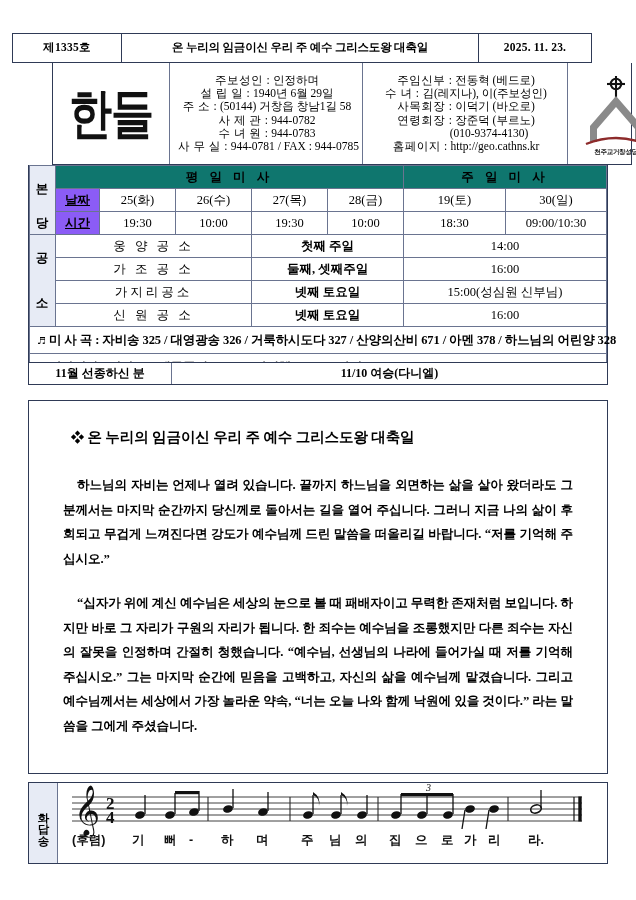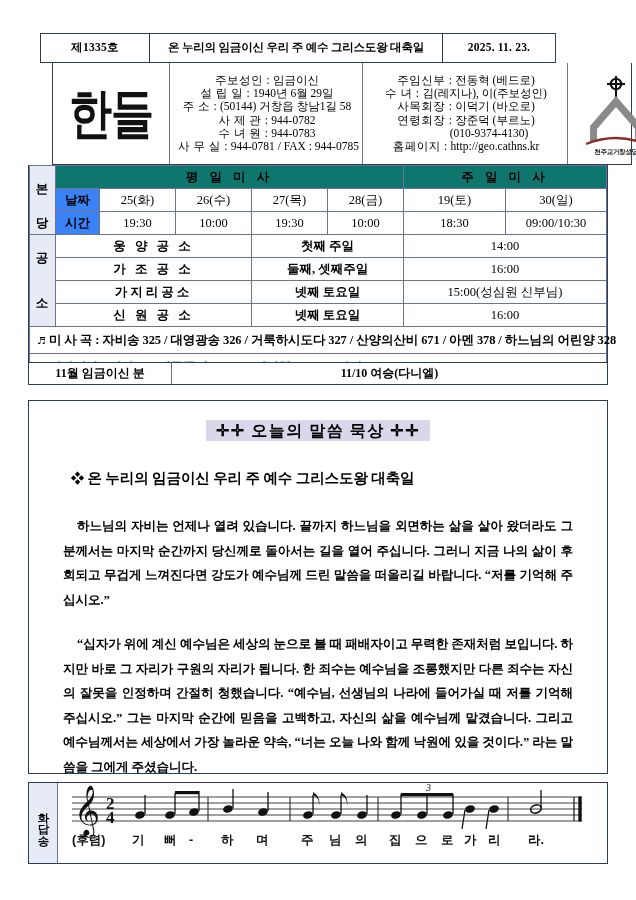--- a/index.html
+++ b/index.html
@@ -42,21 +42,21 @@
     font-size: 11.5px;
     line-height: 1.15;
     color: #000;
   }
   .noL { border-left: none !important; }
   .noR { border-right: none !important; }
   .noT { border-top: none !important; }
   .noB { border-bottom: none !important; }
 
   
-  #masthead { left: 40px; top: 33px; width: 516px; height: 30px; }
+  #masthead { left: 12px; top: 33px; width: 580px; height: 30px; }
   #masthead .tbl td { border: none; }
   #masthead .tbl { height: 100%; }
   .mh-issue {
     width: 108px;
     font-weight: bold;
     font-size: 15px;
     letter-spacing: 0.3px;
     border-right: 1.3px solid #2f3a56 !important;
   }
   .mh-title {
@@ -131,24 +131,25 @@
   }
   .sec-head {
     font-weight: bold;
     background: #0f766e;
     letter-spacing: 4px;
     font-size: 12.5px;
   }
   .rowlbl {
     width: 44px;
     font-weight: bold;
-    background: #3b82f6;
+    background: #8b5cf6;
     font-size: 12.5px;
-  }
-  .gongso-name { font-weight: bold; letter-spacing: 3px; border-radius: 11px; }
+    text-decoration: underline;
+  }
+  .gongso-name { font-weight: normal; letter-spacing: 3px; border-radius: 11px; }
   .gongso-when { font-weight: bold; }
   .gongso-time { }
 
   
   .wide-row td {
     text-align: left !important;
     padding: 2px 0 2px 7px !important;
     font-size: 10.8px;
     font-weight: bold;
     white-space: nowrap;
@@ -230,21 +231,21 @@
 
   <div class="frame" id="info">
     <table class="tbl">
       <tbody>
           <tr>
         <td class="info-logo">
           <span class="logo-word">한들</span>
         </td>
 
         <td class="info-col left">
-          <div><span class="lbl-sp">주보성인 :</span> <span>임금이신</span></div>
+          <div><span class="lbl-sp">주보성인 :</span> <span>인정하며</span></div>
           <div><span class="lbl-sp">설 립 일 :</span> <span>1940년 6월 29일</span></div>
           <div><span class="lbl-sp">주    소 :</span> <span>(50144) 거창읍 창남1길 58</span></div>
           <div><span class="lbl-sp">사 제 관 :</span> <span>944-0782</span></div>
           <div><span class="lbl-sp">수 녀 원 :</span> <span>944-0783</span></div>
           <div><span class="lbl-sp">사 무 실 :</span> <span>944-0781 / FAX : 944-0785</span></div>
         </td>
 
         <td class="info-col right">
           <div><span class="lbl-sp">주임신부 :</span> <span>전동혁 (베드로)</span></div>
           <div><span class="lbl-sp">수    녀 :</span> <span>김(레지나), 이(주보성인)</span></div>
@@ -356,31 +357,28 @@
         </td>
       </tr>
     </tbody>
       </table>
   </div>
 
   <div class="frame" id="deceased">
     <table class="tbl">
       <tbody>
           <tr>
-        <td class="dec-lbl noT noL noB">11월 임금이신 분</td>
+        <td class="dec-lbl noT noL noB">11월 선종하신 분</td>
         <td class="noT noR noB">11/10 여승(다니엘)</td>
       </tr>
     </tbody>
       </table>
   </div>
 
   <div class="frame" id="meditation">
-    <div class="med-title">
-      <span class="hl">✛✛ 오늘의 말씀 묵상 ✛✛</span>
-    </div>
 
     <div class="med-sub">
       <span class="bullet">❖</span>
       <span>온 누리의 임금이신 우리 주 예수 그리스도왕 대축일</span>
     </div>
 
     <div class="med-body p2">
       <span class="indent"></span><span>하느님의 자비는 언제나 열려 있습니다. 끝까지 하느님을 외면하는 삶을 살아 왔더라도 그분께서는 마지막 순간까지 당신께로 돌아서는 길을 열어 주십니다. 그러니 지금 나의 삶이 후회되고 무겁게 느껴진다면 강도가 예수님께 드린 말씀을 떠올리길 바랍니다. “저를 기억해 주십시오.”</span>
     </div>
 

